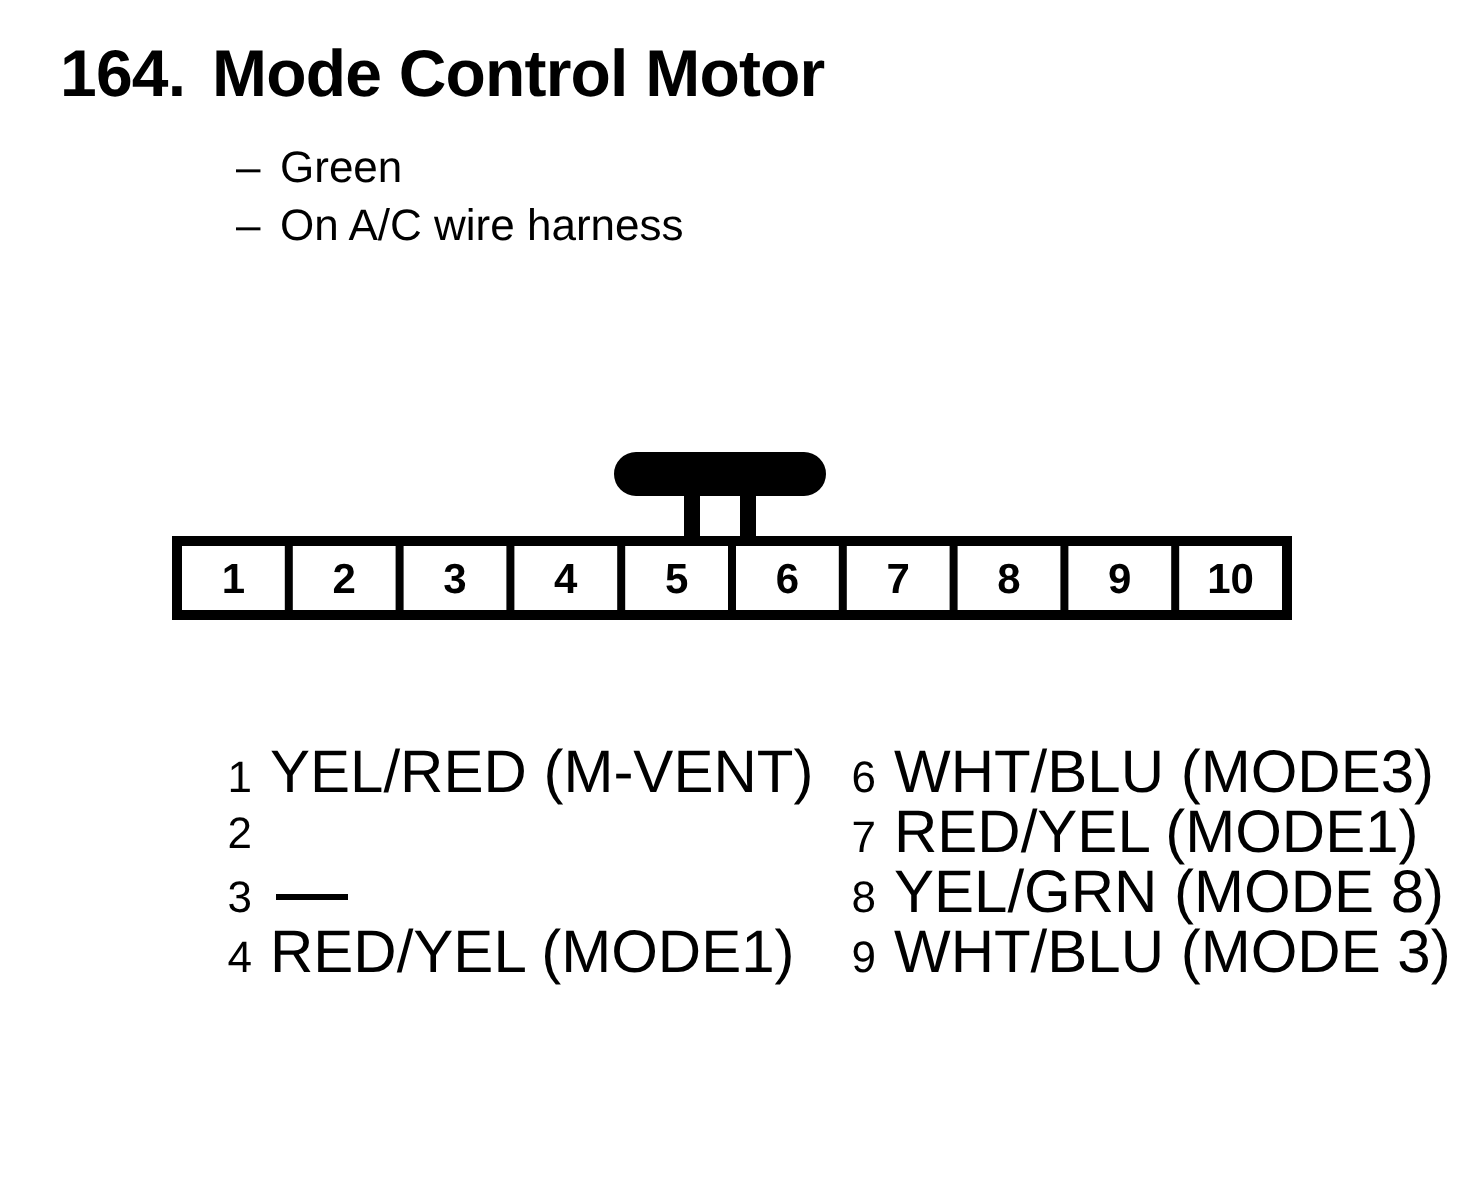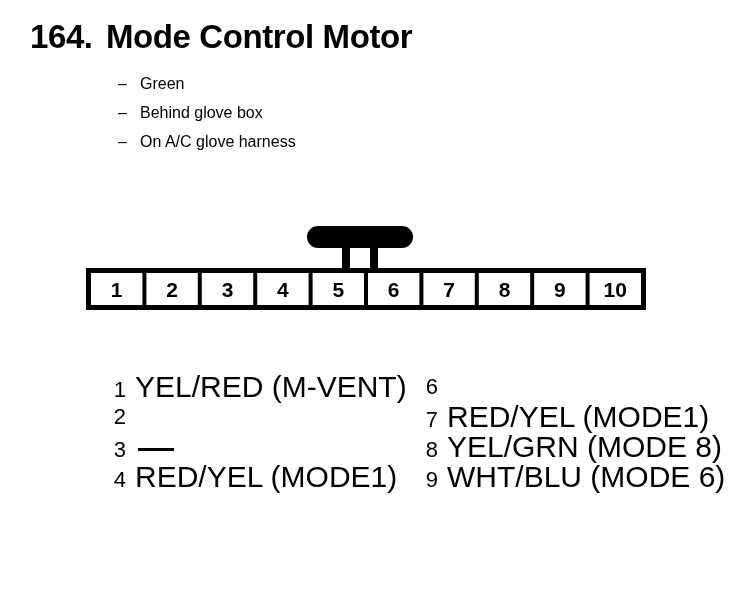--- a/index.html
+++ b/index.html
@@ -39,21 +39,21 @@
 
   #attribute-list {
     position: absolute;
     left: 118px;
     top: 69px;
     list-style: none;
     margin: 0;
     padding: 0;
   }
   #attribute-list li {
-    font-size: 16px;
+    font-size: 22px;
     line-height: 29px;
     white-space: nowrap;
   }
   .attr-dash {
     display: inline-block;
     width: 22px;
   }
 
   
   #connector {
@@ -121,22 +121,21 @@
 <body>
 
 <div id="page">
 
   <div id="title-block">
     <div id="page-title"><span id="title-number">164.</span><span id="title-name">Mode Control Motor</span></div>
   </div>
 
   <ul id="attribute-list">
       <li><span class="attr-dash">–</span><span>Green</span></li>
-      <li><span class="attr-dash">–</span><span>Behind glove box</span></li>
-      <li><span class="attr-dash">–</span><span>On A/C glove harness</span></li>
+      <li><span class="attr-dash">–</span><span>On A/C wire harness</span></li>
     </ul>
 
   <div id="connector">
     <svg id="connector-svg" width="560" height="90" viewBox="0 0 560 90">
 
       <g>
         <path d="M 232 6
                  L 316 6
                  A 11 11 0 0 1 316 28
                  L 292 28
@@ -198,32 +197,33 @@
           <span class="legend-pin">4</span>
           <span class="legend-desc">RED/YEL (MODE1)</span>
         </div>
         <div class="legend-row">
           <span class="legend-pin">5</span>
         </div>
       </div>
     <div class="legend-col" id="legend-col-right">
         <div class="legend-row">
           <span class="legend-pin">6</span>
+          <span class="legend-desc">WHT/BLU (MODE3)</span>
         </div>
         <div class="legend-row">
           <span class="legend-pin">7</span>
           <span class="legend-desc">RED/YEL (MODE1)</span>
         </div>
         <div class="legend-row">
           <span class="legend-pin">8</span>
           <span class="legend-desc">YEL/GRN (MODE 8)</span>
         </div>
         <div class="legend-row">
           <span class="legend-pin">9</span>
-          <span class="legend-desc">WHT/BLU (MODE 6)</span>
+          <span class="legend-desc">WHT/BLU (MODE 3)</span>
         </div>
         <div class="legend-row">
           <span class="legend-pin">10</span>
         </div>
       </div>
   </div>
 
 </div>
 
 </body></html>

